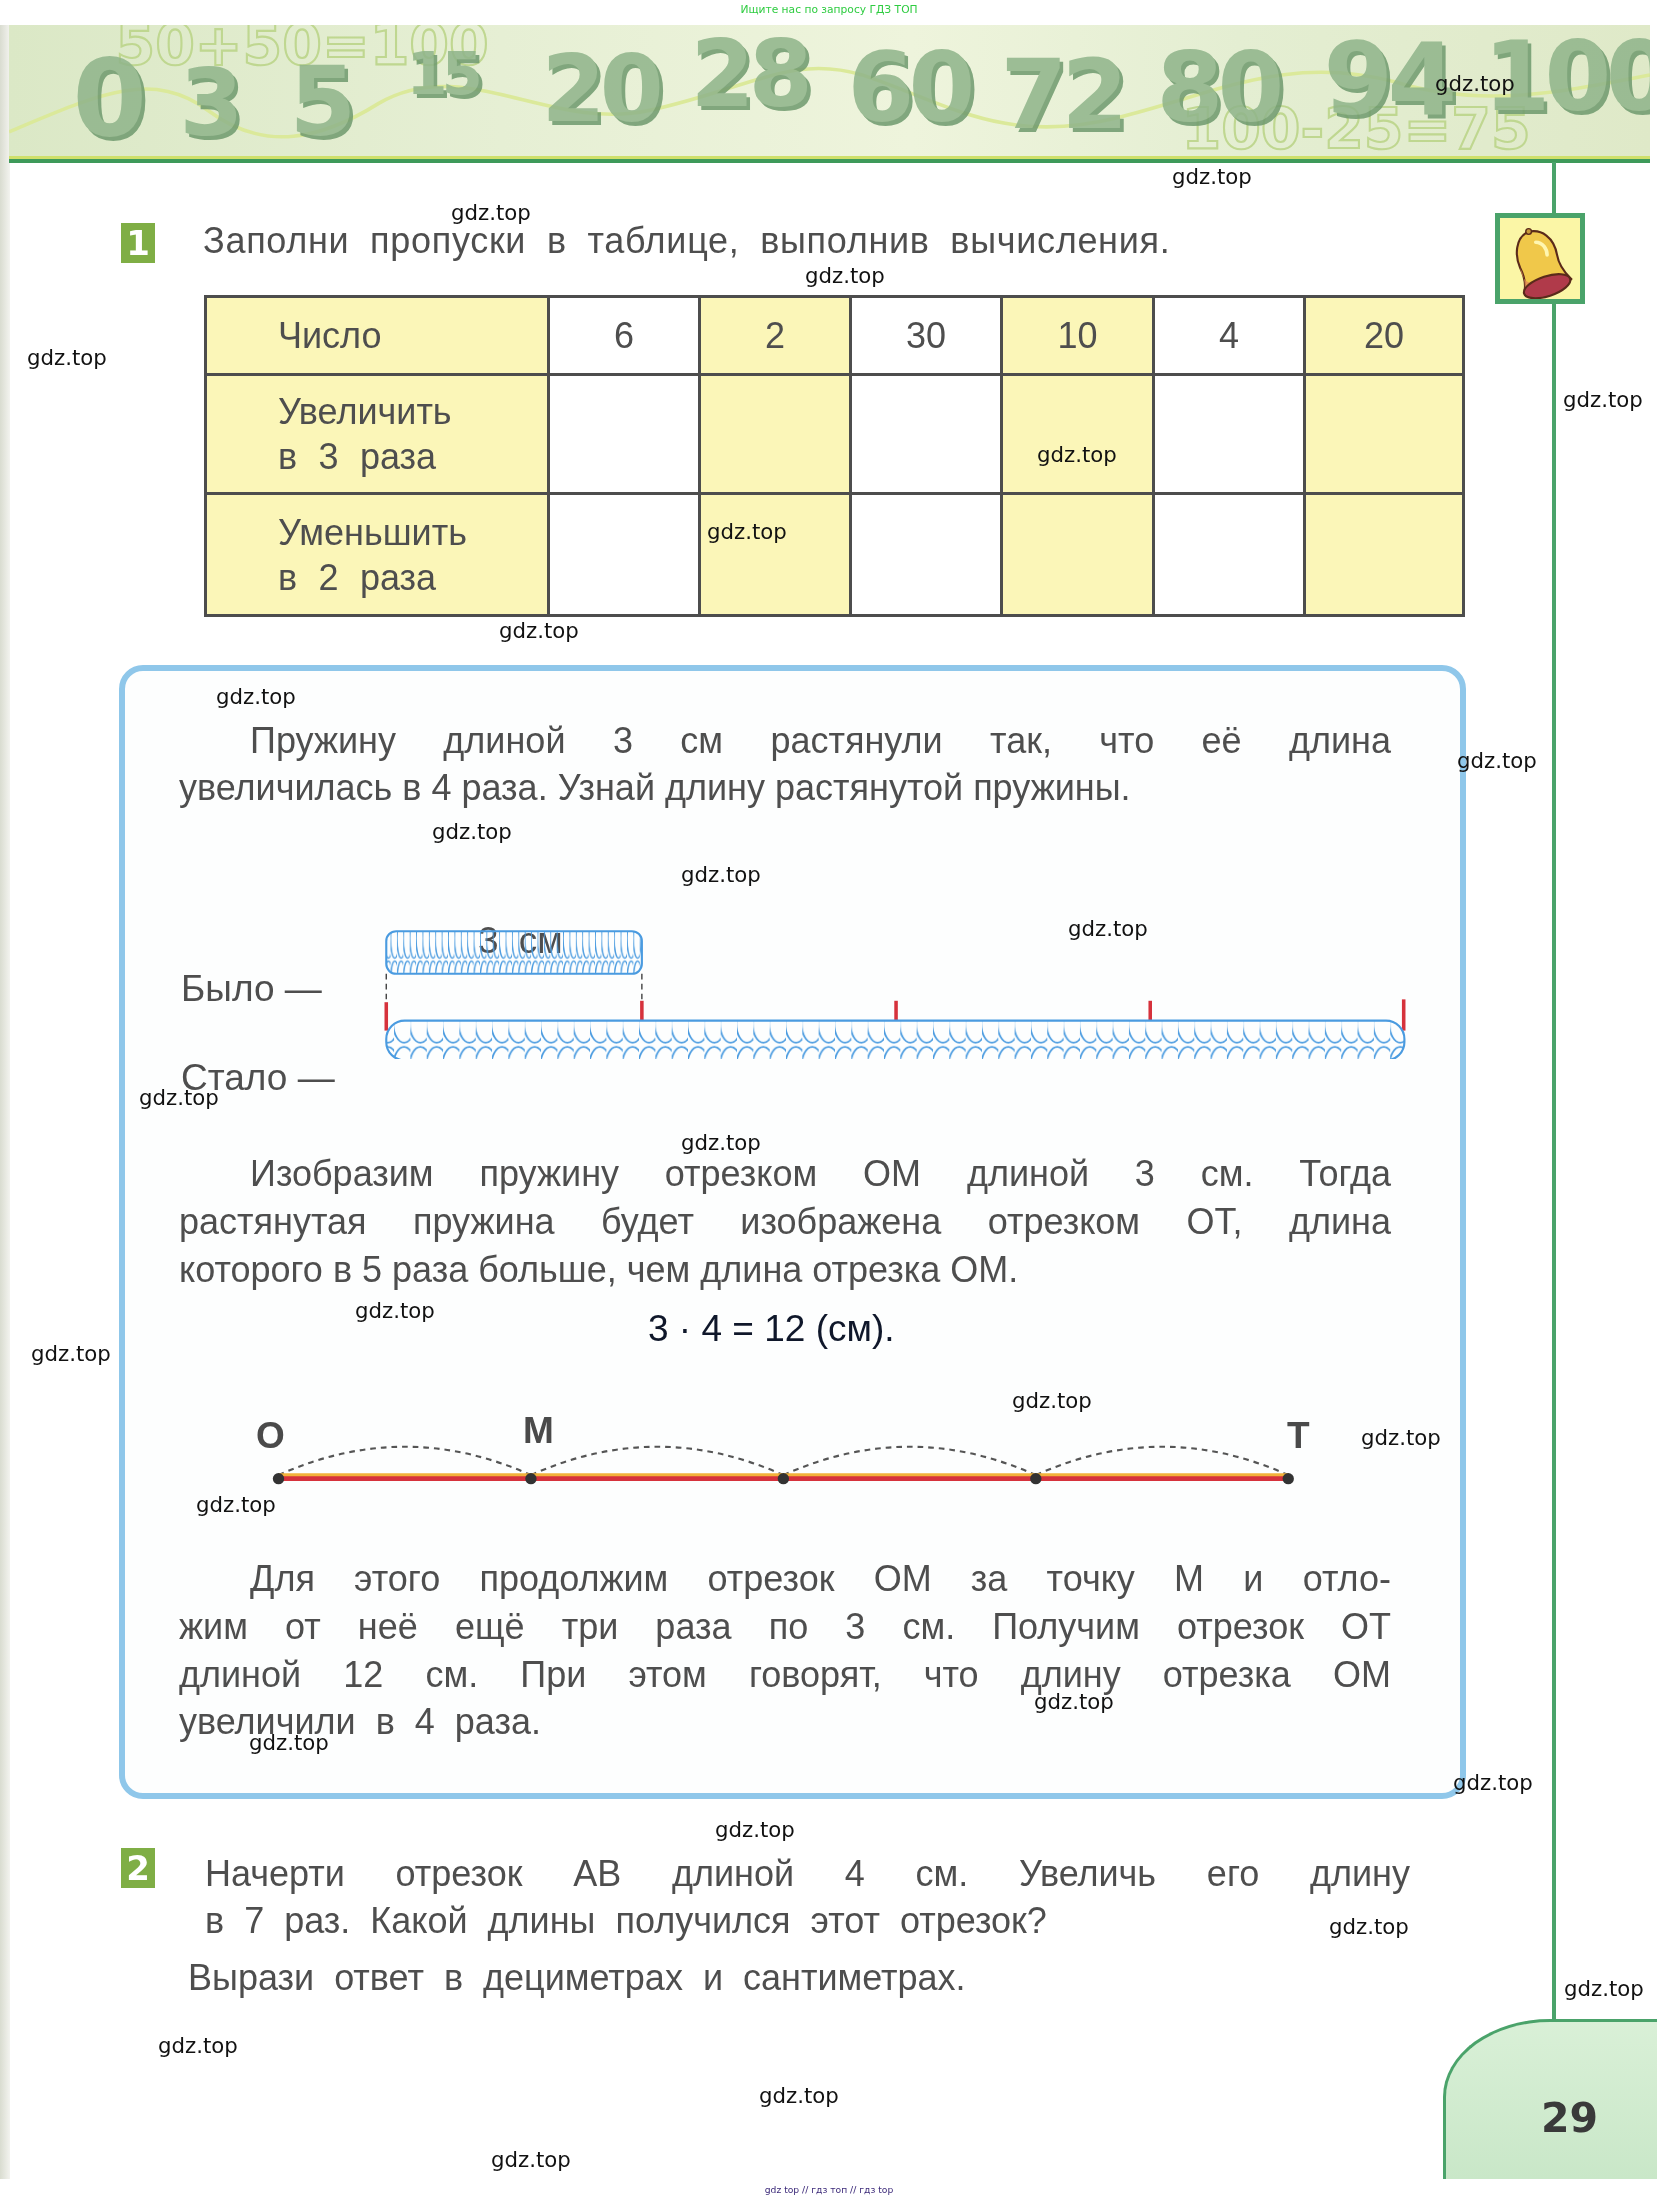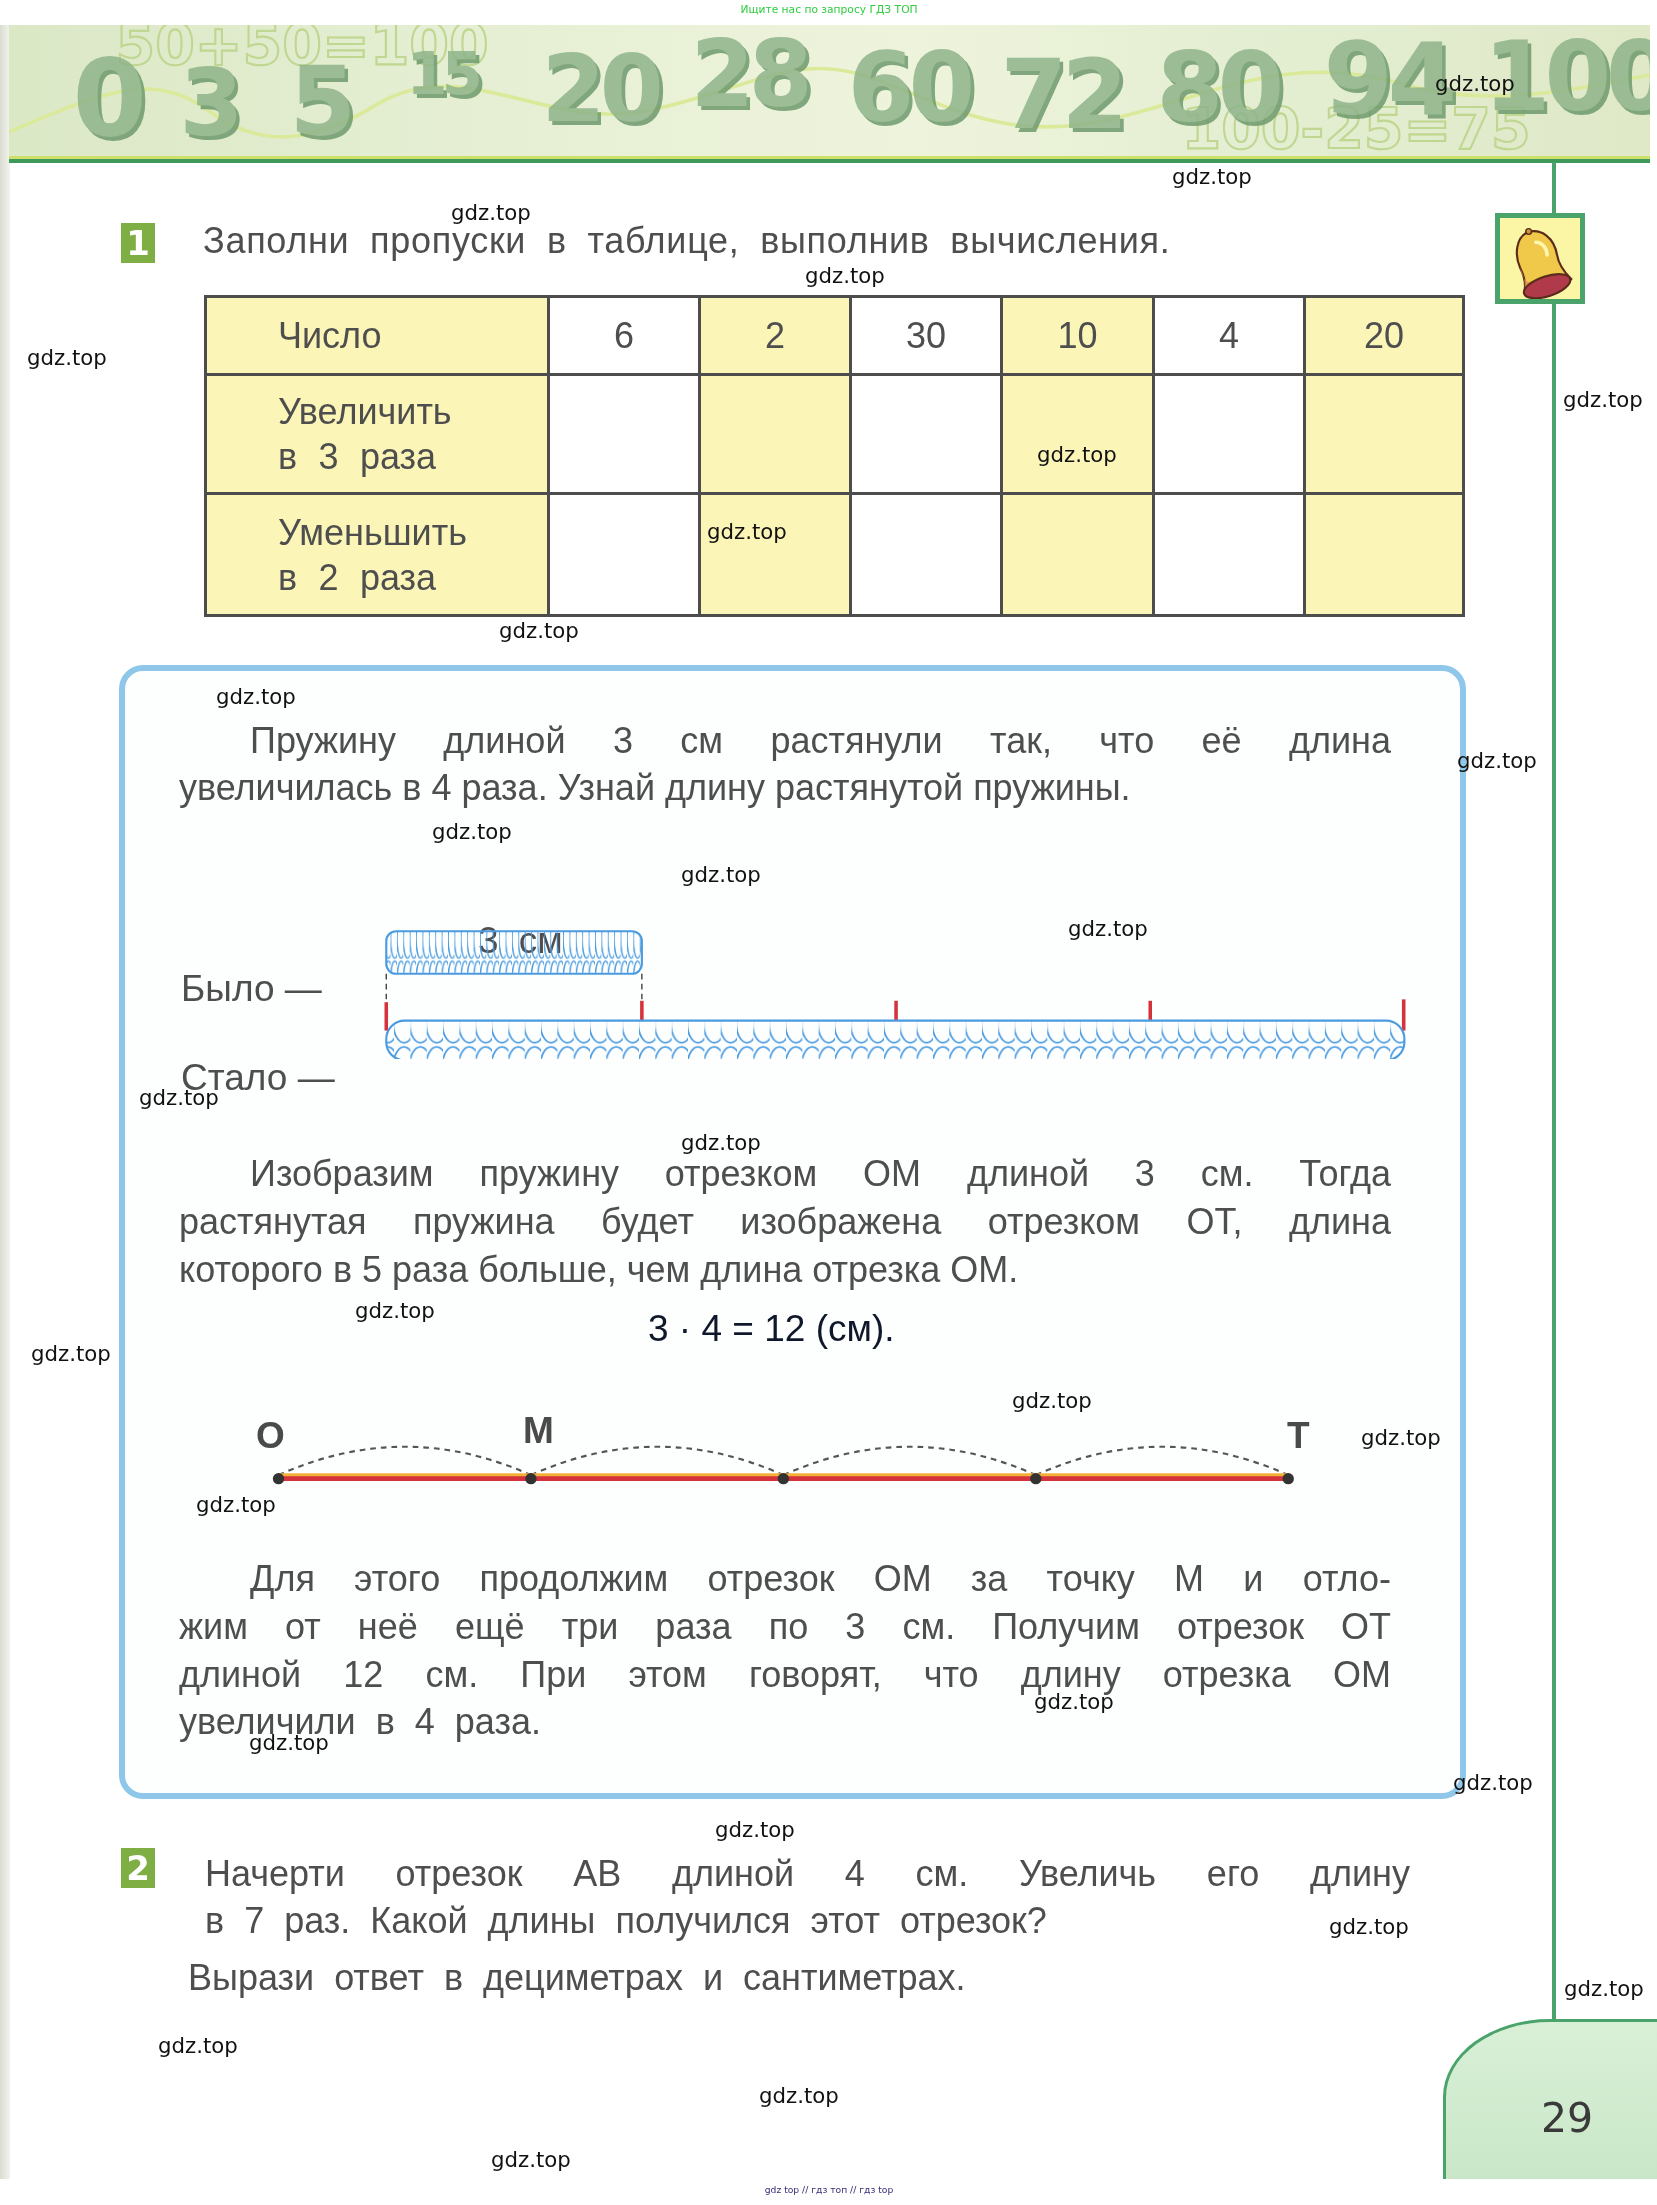--- a/index.html
+++ b/index.html
@@ -75,21 +75,21 @@
   .para { font-size:36px; color:#4e4e4e; line-height:48px; text-align:justify; text-align-last:justify; }
   .para.last { text-align-last:left; }
   .spring-label { font-size:37px; color:#4e4e4e;margin-top:40px; }
   .wm { font-size:21.3px; color:#111; font-family:"DejaVu Sans", sans-serif; }
   .page-tab {
     left:1443px; top:2019px; width:215px; height:160px;
     background:linear-gradient(180deg,#d9f0d7,#c9e7c8);
     border-top:3.6px solid #4aa36a; border-left:3.6px solid #4aa36a;
     border-top-left-radius:107px 78px; box-sizing:border-box;
   }
-  .page-num { left:1541px; top:2094px; font-size:41px; font-weight:normal; color:#3a3a3a; font-family:"DejaVu Sans", sans-serif; }
+  .page-num { left:1541px; top:2094px; font-size:41px; font-weight:bold; color:#3a3a3a; font-family:"DejaVu Sans", sans-serif; }
 </style>
 </head>
 <body>
 
 <div class="abs top-note">Ищите нас по запросу ГДЗ ТОП</div>
 
 <div class="abs left-edge"></div>
 
 <div class="abs banner">
   <svg class="banner-wave" viewBox="0 0 2308 188">

